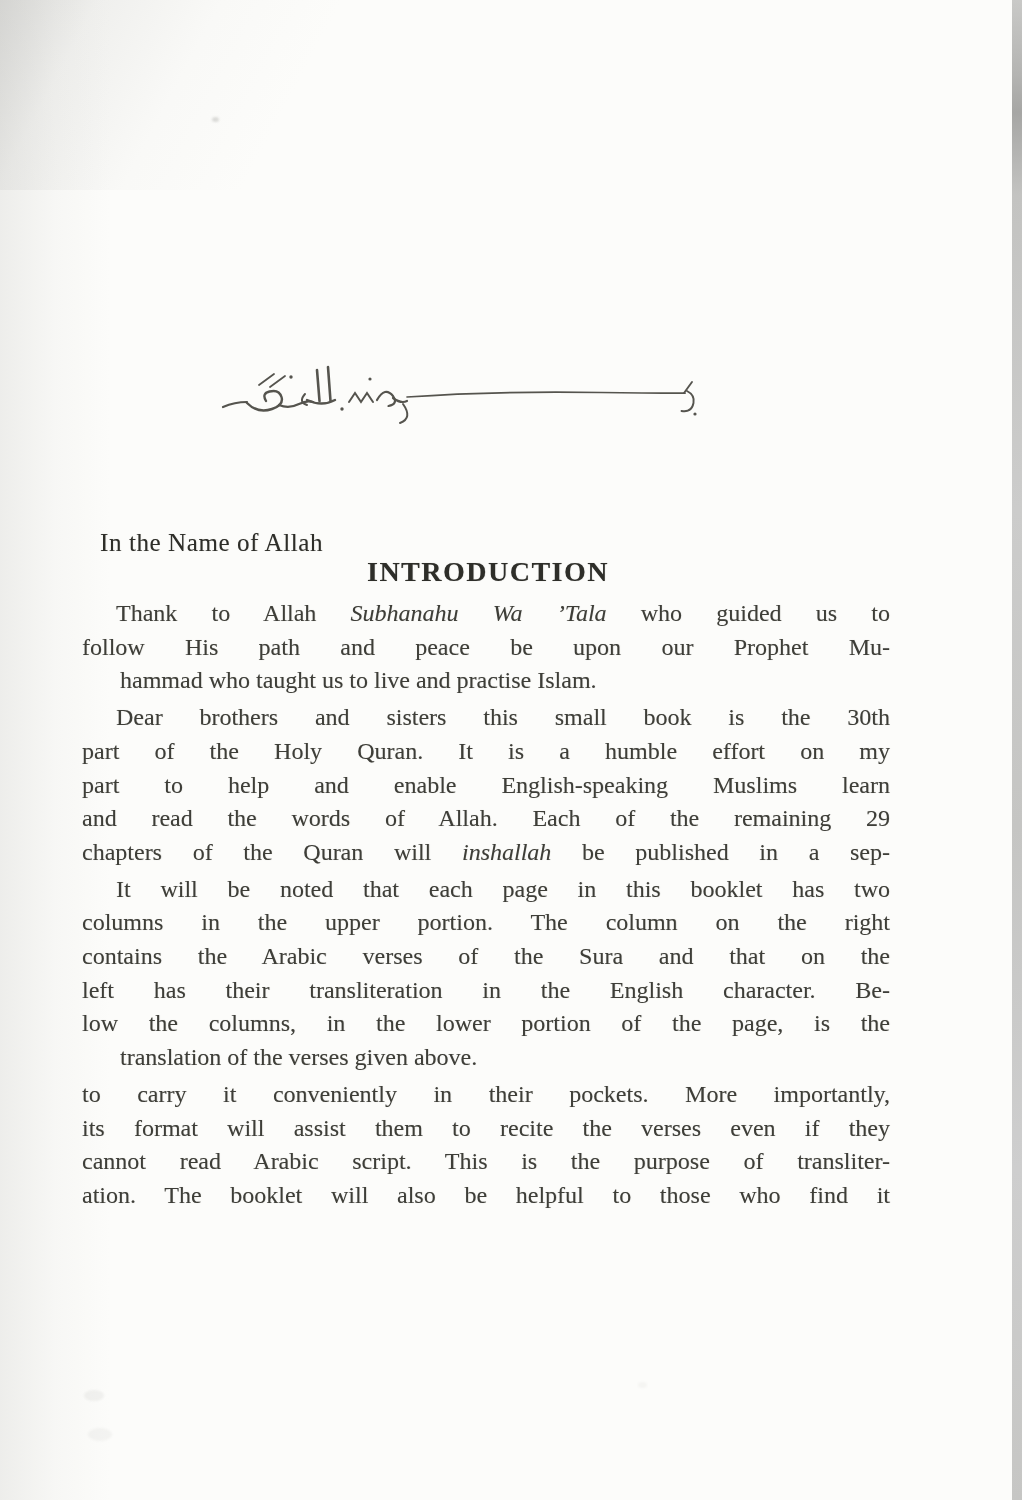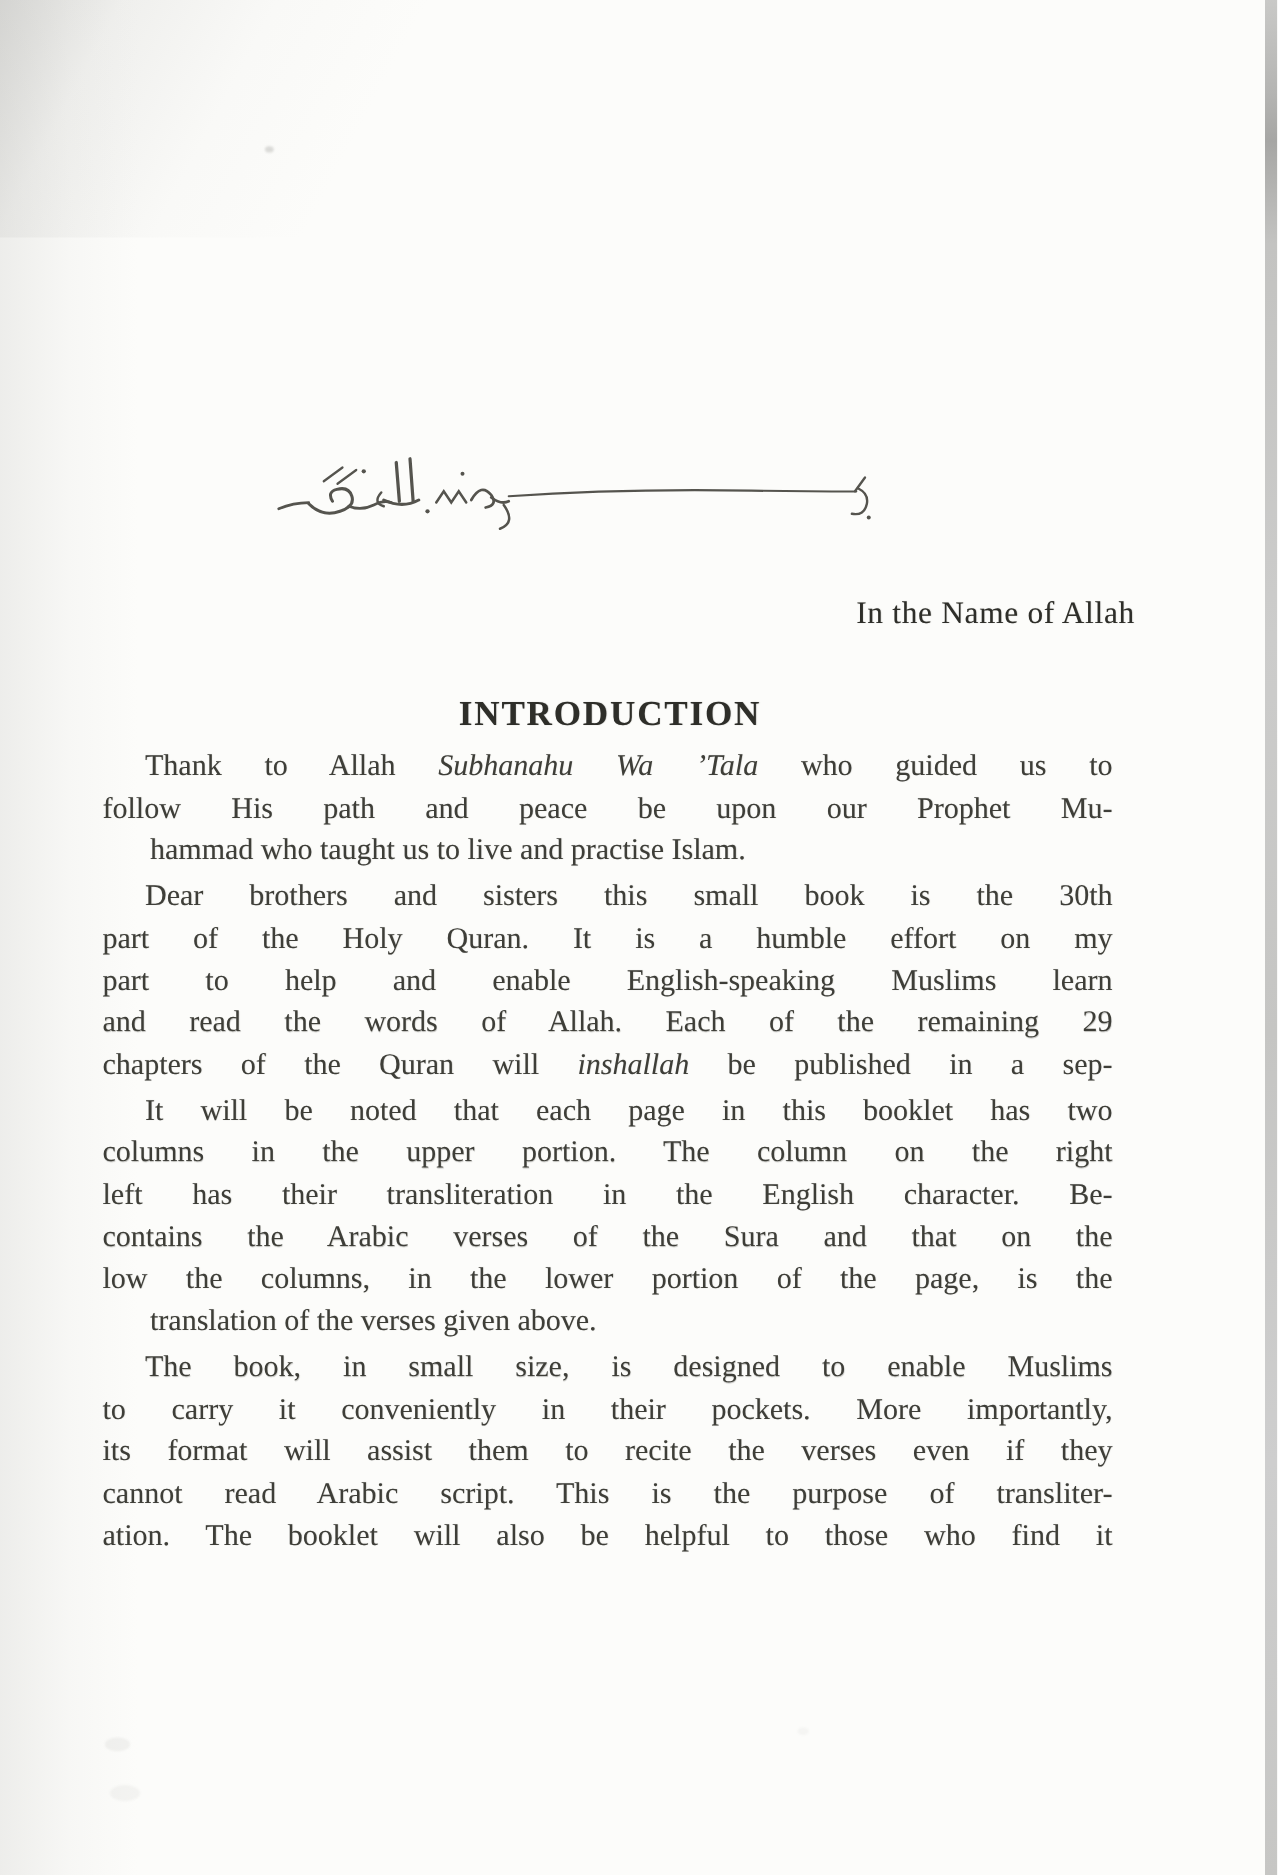--- a/index.html
+++ b/index.html
@@ -50,22 +50,22 @@
   #speck3 { left: 88px;  top: 1428px; width: 24px; height: 13px; opacity: .22; }
   #speck4 { left: 638px; top: 1382px; width: 9px; height: 6px; opacity: .18; }
 
   .calligraphy {
     position: absolute; left: 221px; top: 355px;
     width: 492px; height: 80px;
   }
   .calligraphy path, .calligraphy line { stroke: #55544e; fill: none; stroke-linecap: round; }
 
   .dedication {
-    position: absolute; left: 100px; top: 477px; width: 808px;
-    text-align: right; font-size: 25px; letter-spacing: 0.6px;
+    position: absolute; left: 100px; top: 529px; width: 808px;
+    text-align: left; font-size: 25px; letter-spacing: 0.6px;
     color: var(--heading-ink);
     text-shadow: 0.3px 0.3px 0.7px rgba(70,70,64,0.35);
   }
   .title {
     position: absolute; left: 84px; top: 556px; width: 808px;
     text-align: center; font-size: 28px; font-weight: bold; letter-spacing: 1.5px;
     color: var(--heading-ink);
     text-shadow: 0.3px 0.3px 0.8px rgba(60,60,55,0.4);
   }
   .paragraphs {
@@ -137,27 +137,26 @@
       <div class="para">
         <div class="line start"><span>Dear brothers and sisters this small book is the 30th</span></div>
         <div class="line"><span>part of the Holy Quran. It is a humble effort on my</span></div>
         <div class="line"><span>part to help and enable English-speaking Muslims learn</span></div>
         <div class="line"><span>and read the words of Allah. Each of the remaining 29</span></div>
         <div class="line"><span>chapters of the Quran will </span><i>inshallah</i><span> be published in a sep-</span></div>
       </div>
       <div class="para">
         <div class="line start"><span>It will be noted that each page in this booklet has two</span></div>
         <div class="line"><span>columns in the upper portion. The column on the right</span></div>
+        <div class="line"><span>contains the Arabic verses of the Sura and that on the</span></div>
         <div class="line"><span>left has their transliteration in the English character. Be-</span></div>
-        <div class="line"><span>contains the Arabic verses of the Sura and that on the</span></div>
         <div class="line"><span>low the columns, in the lower portion of the page, is the</span></div>
         <div class="line end"><span>translation of the verses given above.</span></div>
       </div>
       <div class="para">
-        <div class="line start"><span>The book, in small size, is designed to enable Muslims</span></div>
         <div class="line"><span>to carry it conveniently in their pockets. More importantly,</span></div>
         <div class="line"><span>its format will assist them to recite the verses even if they</span></div>
         <div class="line"><span>cannot read Arabic script. This is the purpose of transliter-</span></div>
         <div class="line"><span>ation. The booklet will also be helpful to those who find it</span></div>
       </div>
     </div>
 
 </div>
 
 </body></html>

